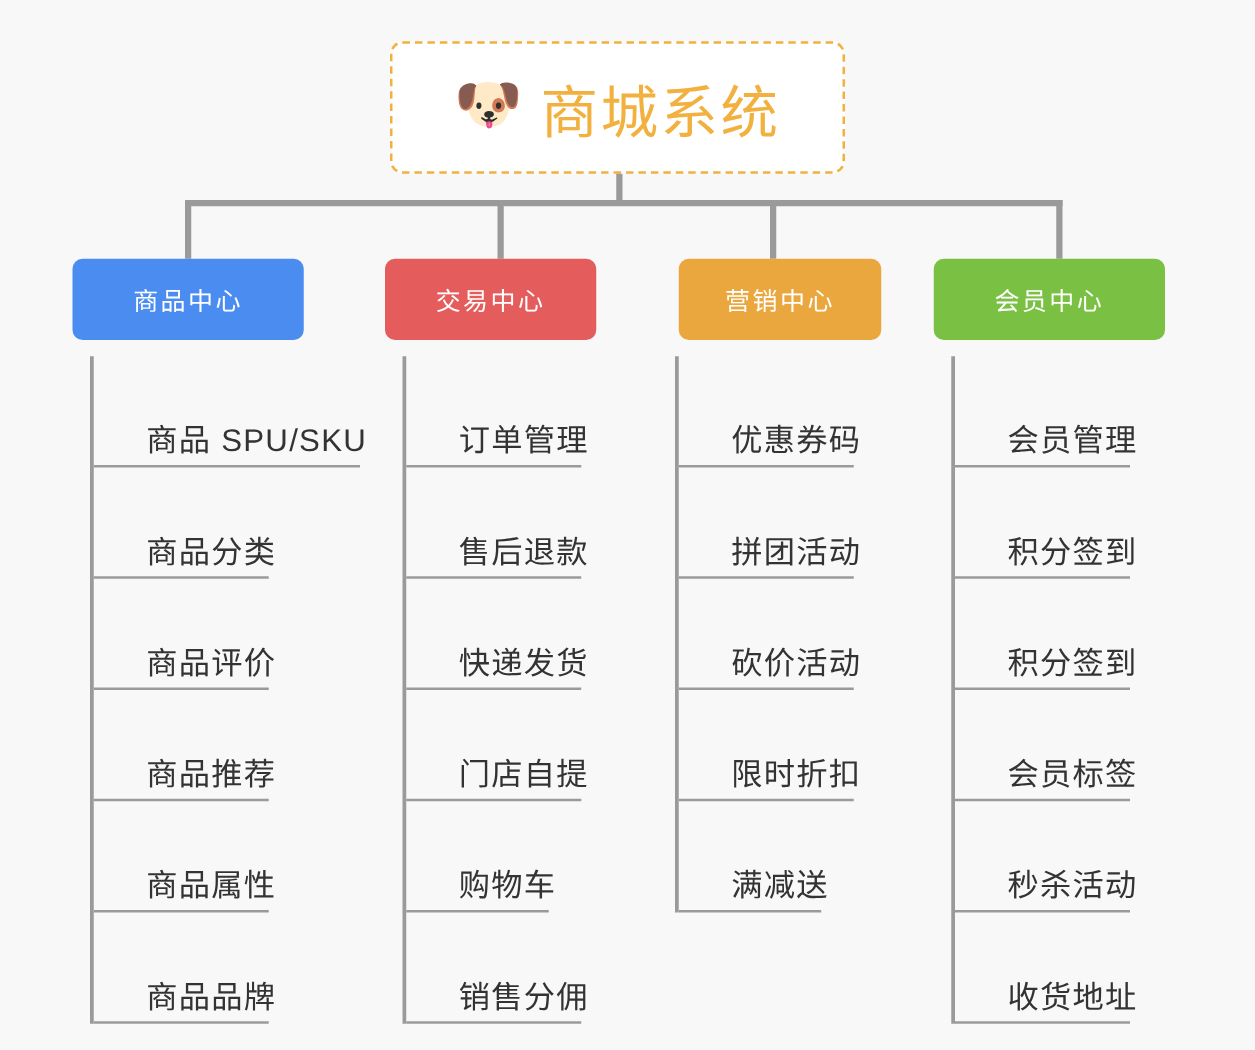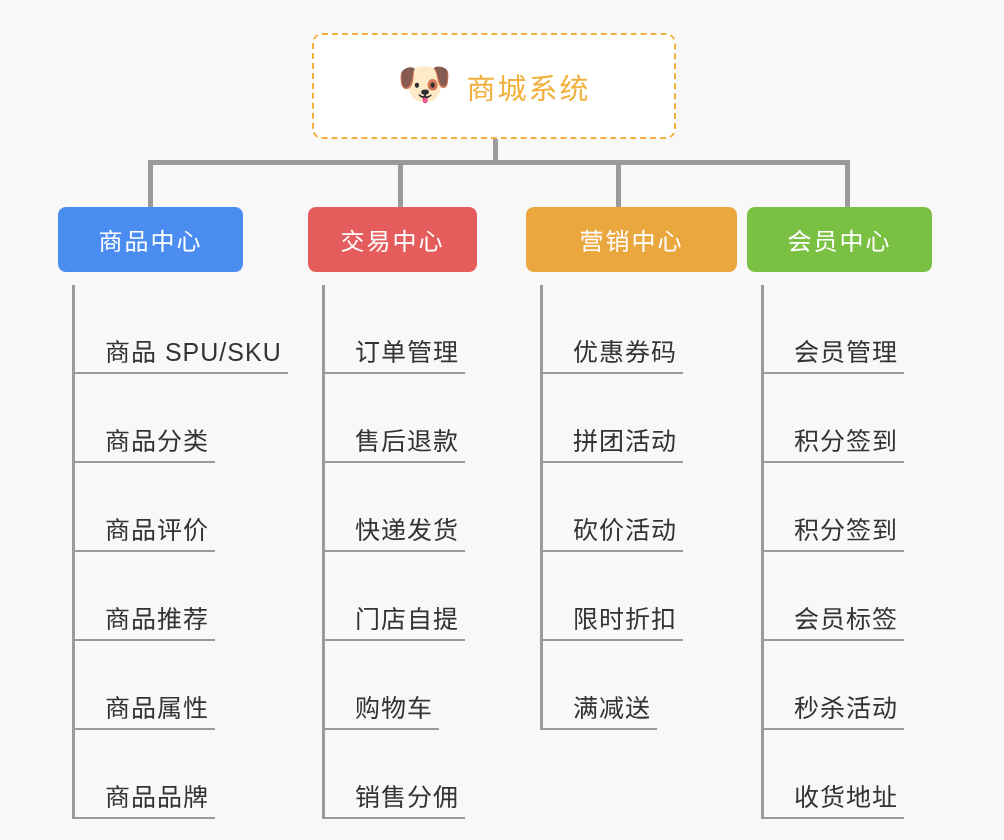--- a/index.html
+++ b/index.html
@@ -38,21 +38,21 @@
     justify-content: center;
     gap: 14px;
   }
   .root-emoji {
     font-size: 44px;
     line-height: 1;
     display: inline-block;
     transform: translateY(-2px);
   }
   .root-title {
-    font-size: 29px;
+    font-size: 46px;
     color: #f2b13f;
     letter-spacing: 2px;
     white-space: nowrap;
     font-family: Liberation Mono, monospace;
   }
 
   
   .conn {
     position: absolute;
     background: #9a9a9a;
@@ -89,42 +89,43 @@
   .col-3 { left: 526px; width: 196px; }
   .col-4 { left: 747px; width: 196px; }
 
   .branch-header {
     height: 65px;
     border-radius: 8px;
     display: flex;
     align-items: center;
     justify-content: center;
     color: #ffffff;
-    font-size: 24px;
+    font-size: 20px;
     letter-spacing: 2px;
     box-sizing: border-box;
   }
   .col-1 .branch-header { width: 185px; }
   .col-2 .branch-header { width: 169px; }
-  .col-3 .branch-header { width: 211px; }
+  .col-3 .branch-header { width: 162px; margin-left: 17px; }
   .col-4 .branch-header { width: 185px; }
 
   
   .leaves {
     position: relative;
     margin-top: 13px;
     margin-left: 14px;
     border-left: 3px solid #9a9a9a;
     padding-top: 0;
   }
   .leaf {
     position: relative;
     height: 89px;
     display: flex;
     align-items: flex-end;
+    padding-left: 12px;
   }
   .leaf-label {
     display: inline-block;
     margin-left: 30px;
     padding-bottom: 6px;
     font-size: 25px;
     color: #333333;
     white-space: nowrap;
     letter-spacing: 1px;
   }

